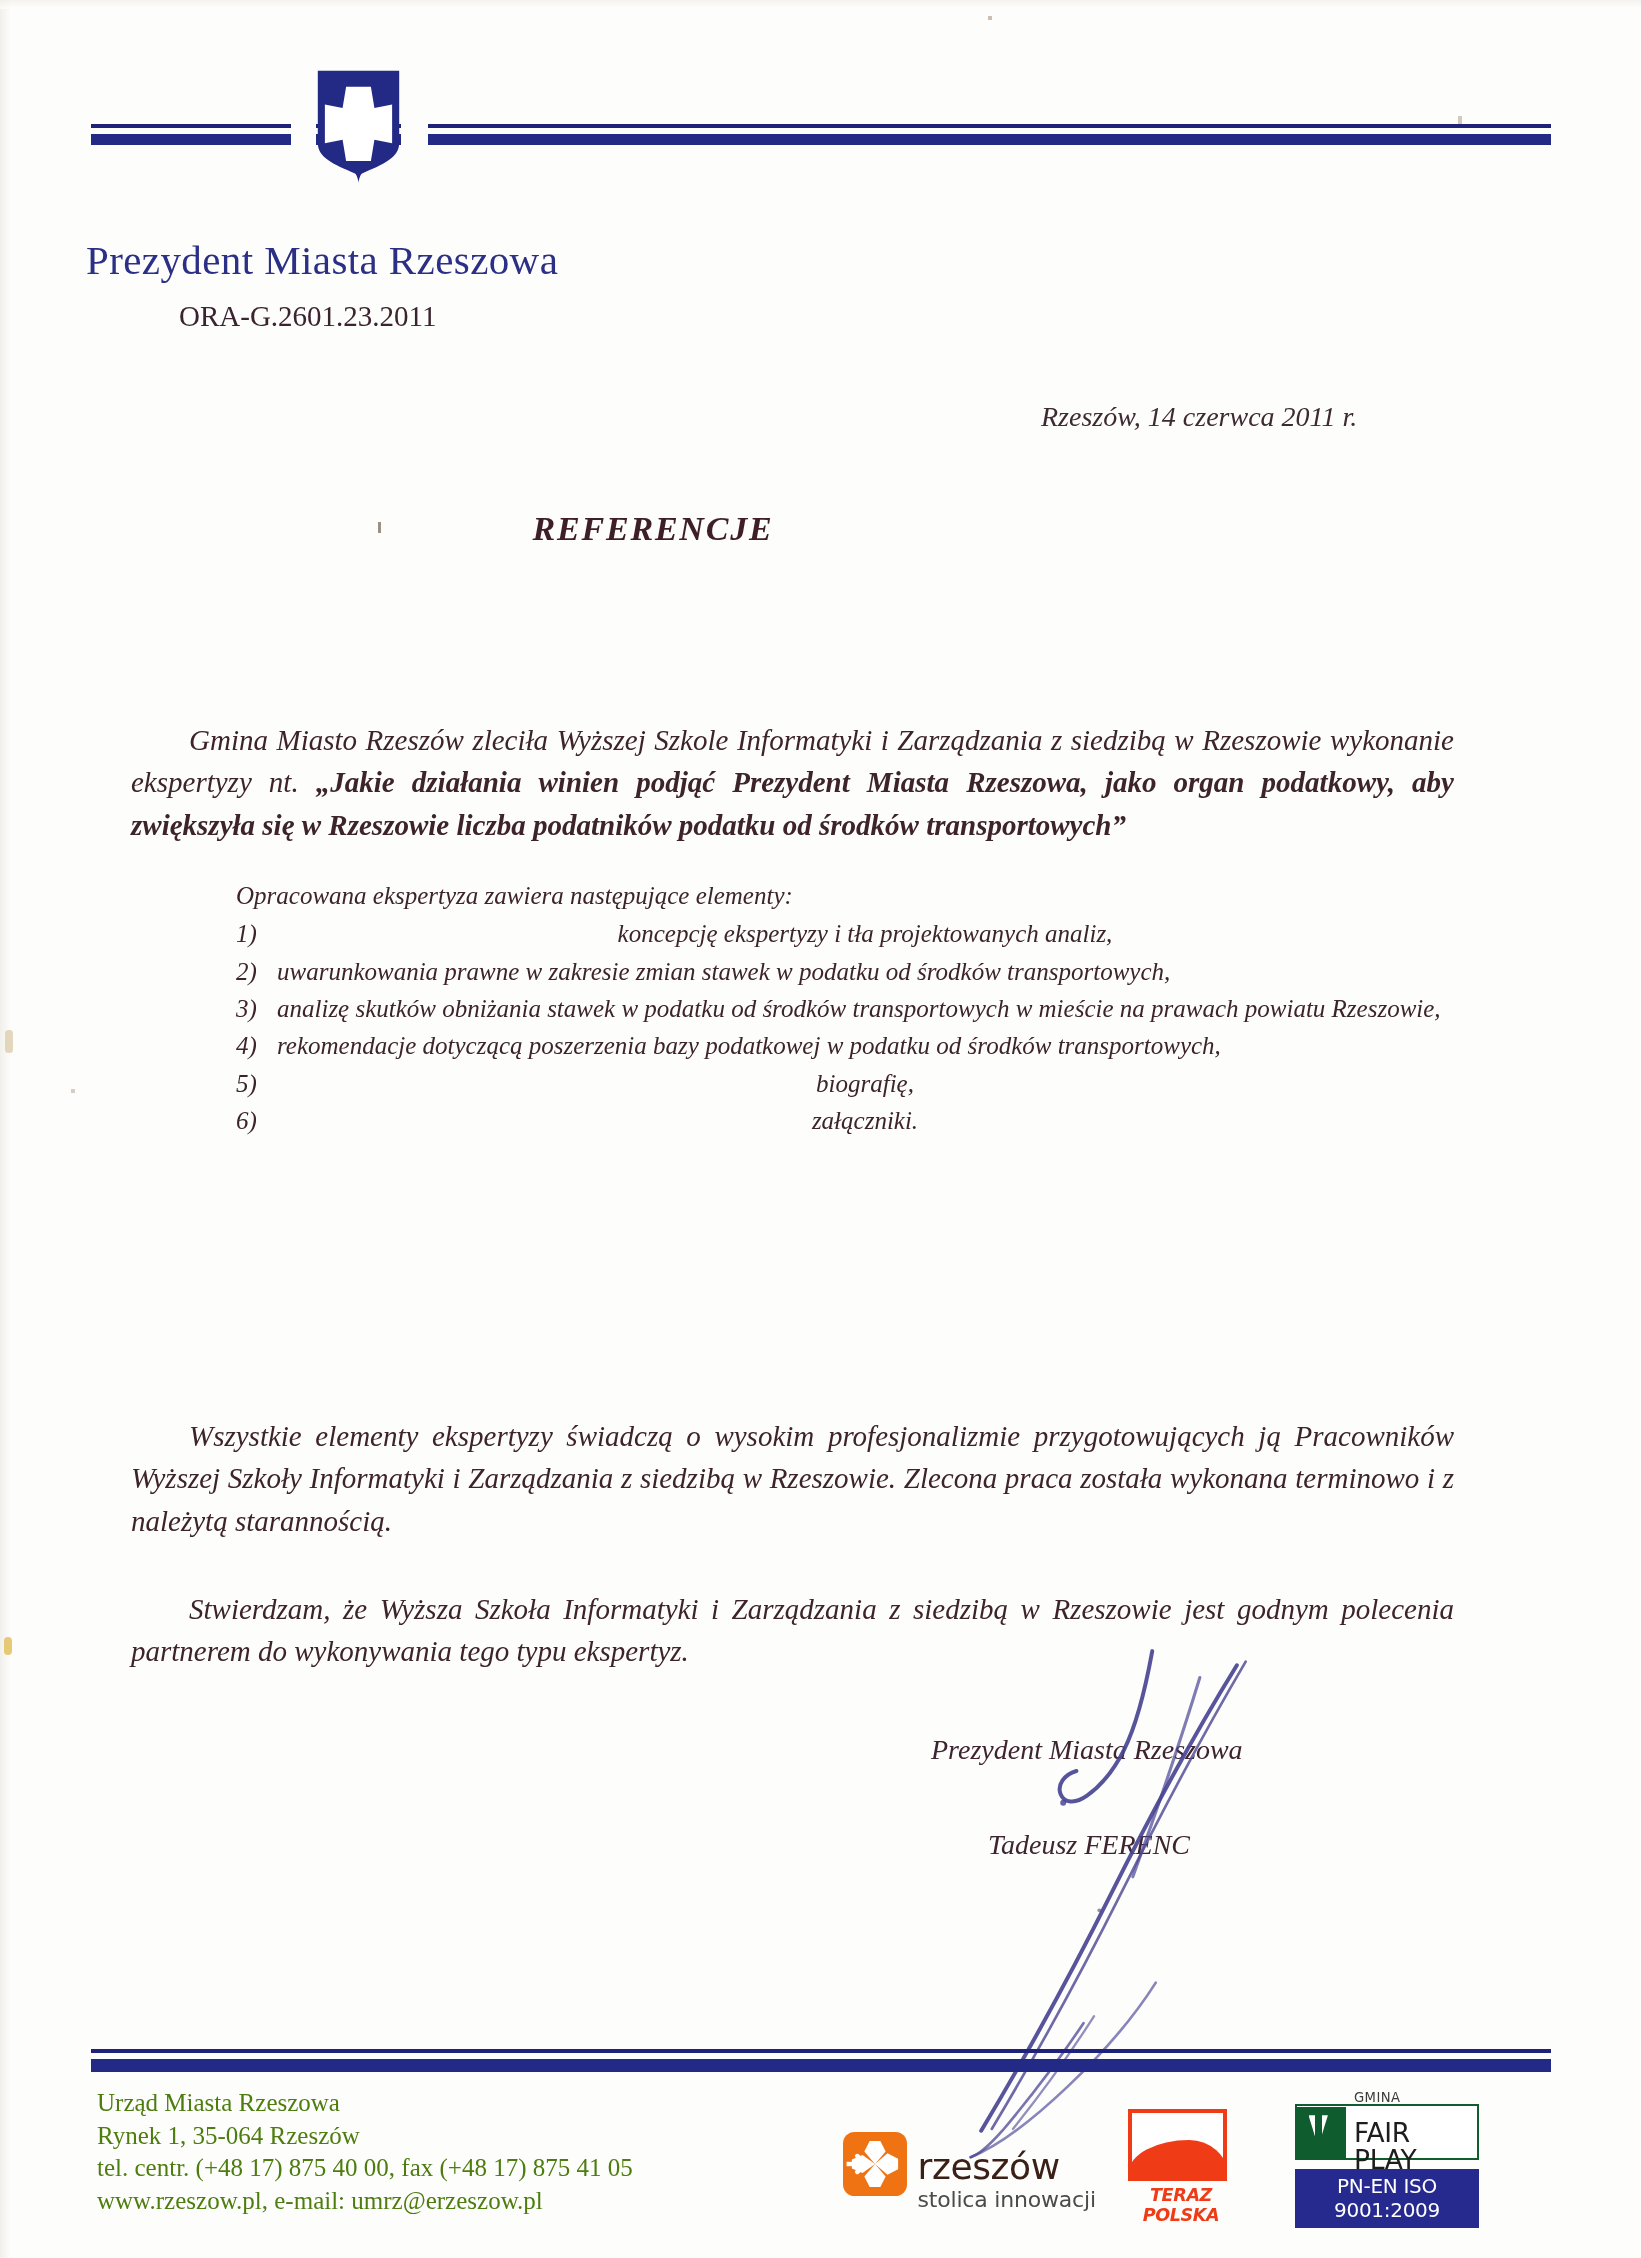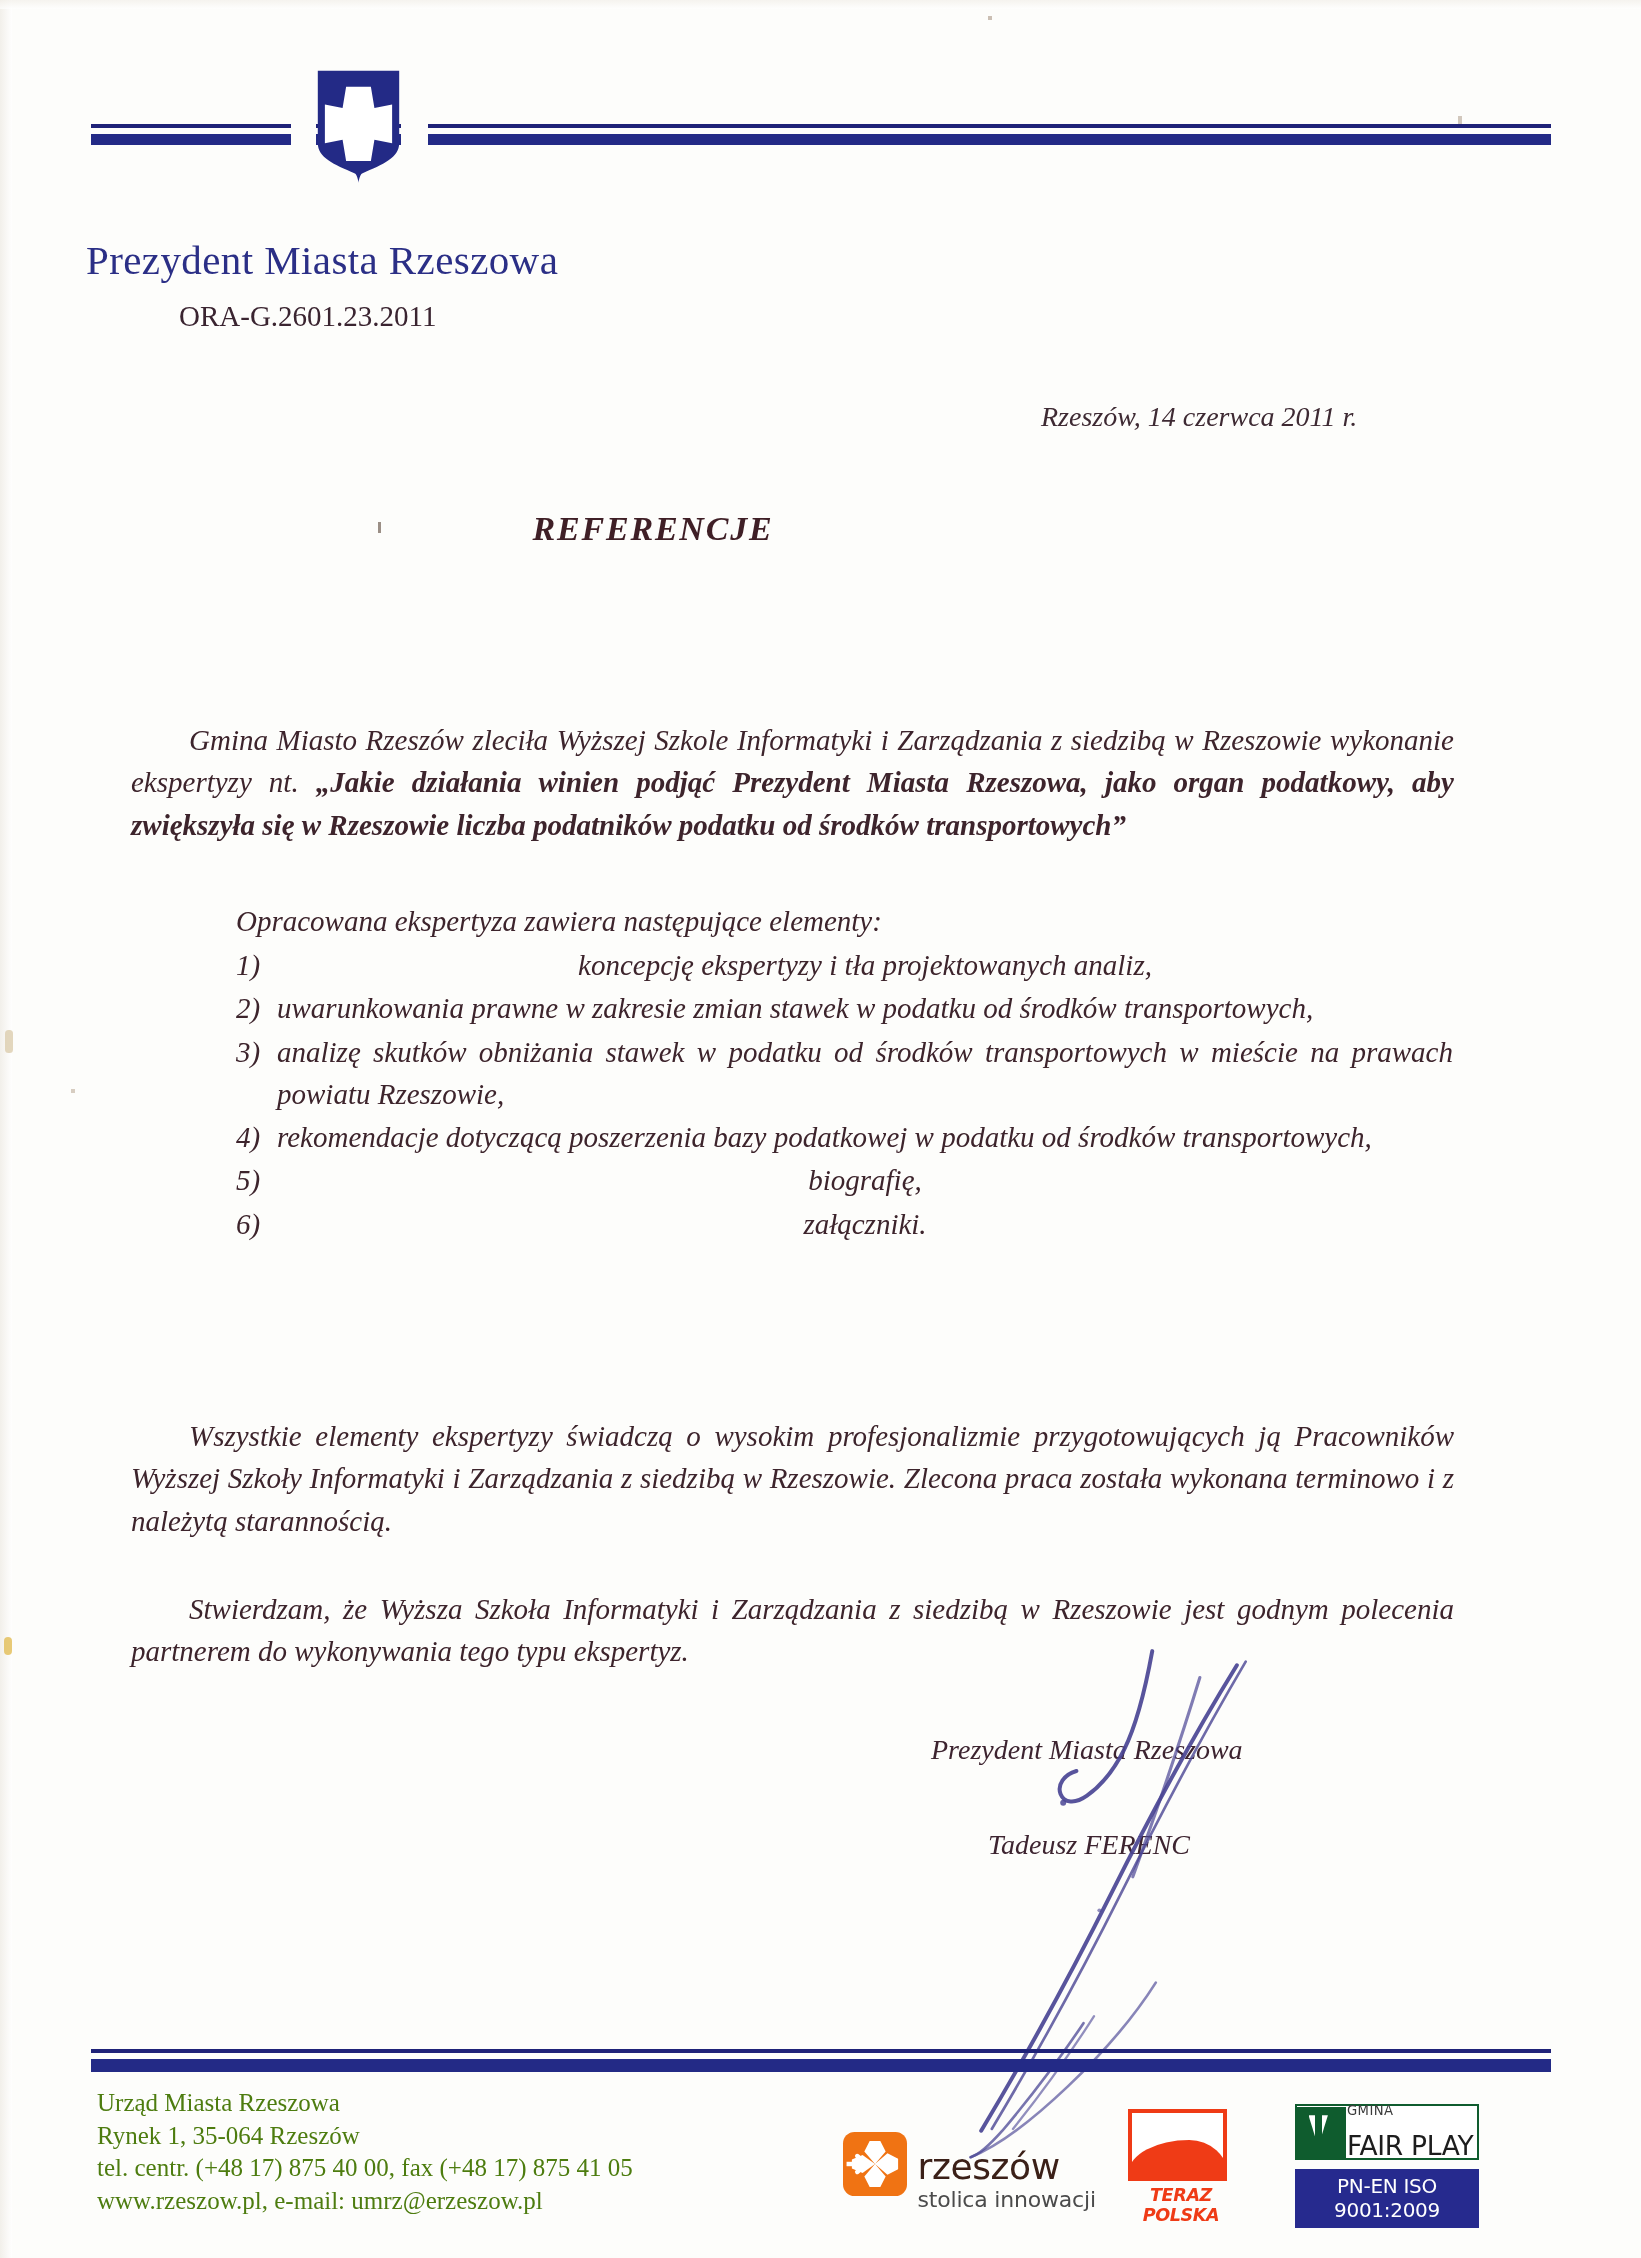--- a/index.html
+++ b/index.html
@@ -147,25 +147,25 @@
   p.para {
     margin: 0 0 23px 0;
     text-align: justify;
     text-indent: 58px;
   }
   .bold-quote { font-weight: bold; }
 
   .list-block {
     position: absolute;
     left: 236px;
-    top: 900px;
+    top: 878px;
     width: 1217px;
     color: #3d242c;
     font-style: italic;
-    font-size: 29px;
+    font-size: 25px;
     line-height: 1.46;
   }
   .list-intro { margin-bottom: 1.8px; }
   .li {
     display: flex;
     align-items: flex-start;
     margin-bottom: 0.9px;
   }
   .li-num {
     flex: 0 0 auto;
@@ -337,21 +337,21 @@
     content: "";
     position: absolute;
     left: 11.5px; top: 8.8px;
     width: 19.4px; height: 26.5px;
     border-left: 6.2px solid #ffffff;
     border-right: 6.2px solid #ffffff;
     transform: skewX(0deg);
     clip-path: polygon(0 0, 100% 0, 58% 100%, 42% 100%);
     box-sizing: border-box;
   }
-  .fp-text { padding-left: 1px; line-height: 1; }
+  .fp-text { padding-left: 8px; line-height: 1; }
   .fp-gmina {
     font-family: "DejaVu Sans", "Liberation Sans", sans-serif;
     font-size: 13.2px;
     color: #3c3c3c;
     letter-spacing: 0.4px;
   }
   .fp-fairplay {
     font-family: "DejaVu Sans", "Liberation Sans", sans-serif;
     font-size: 26.5px;
     color: #1d1d1d;

